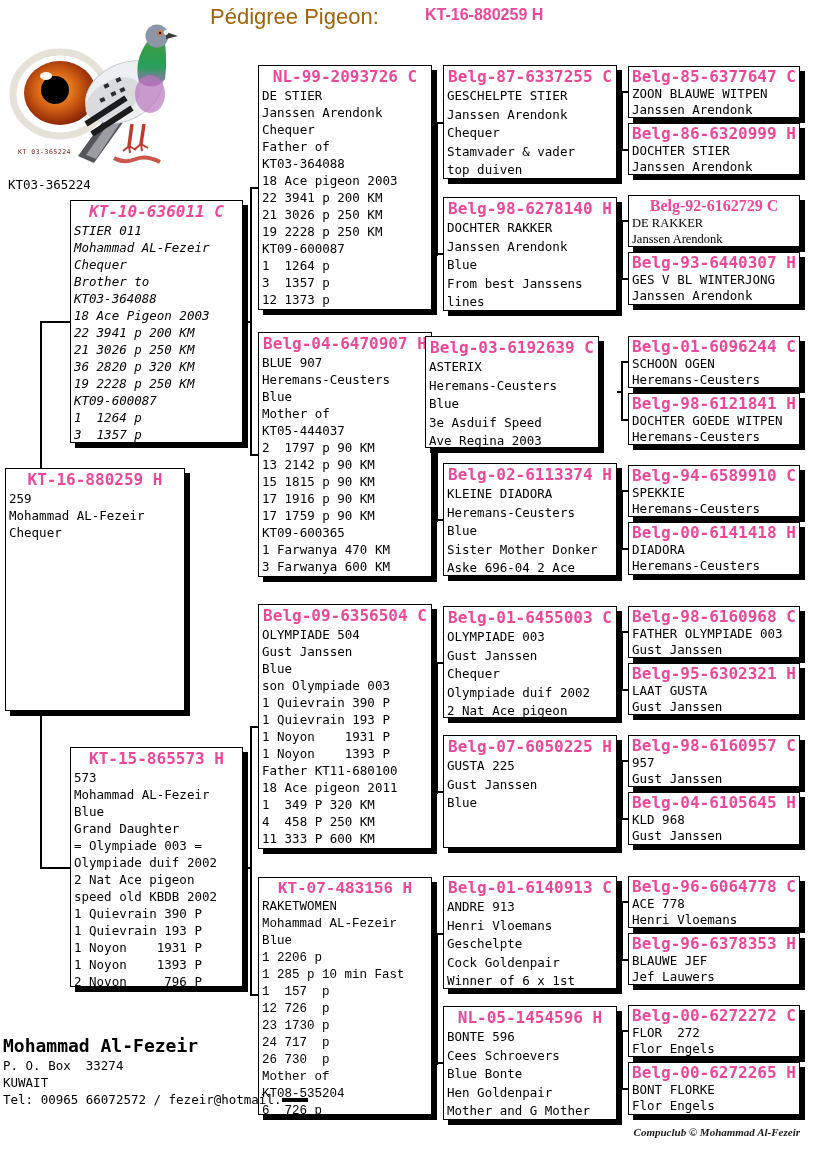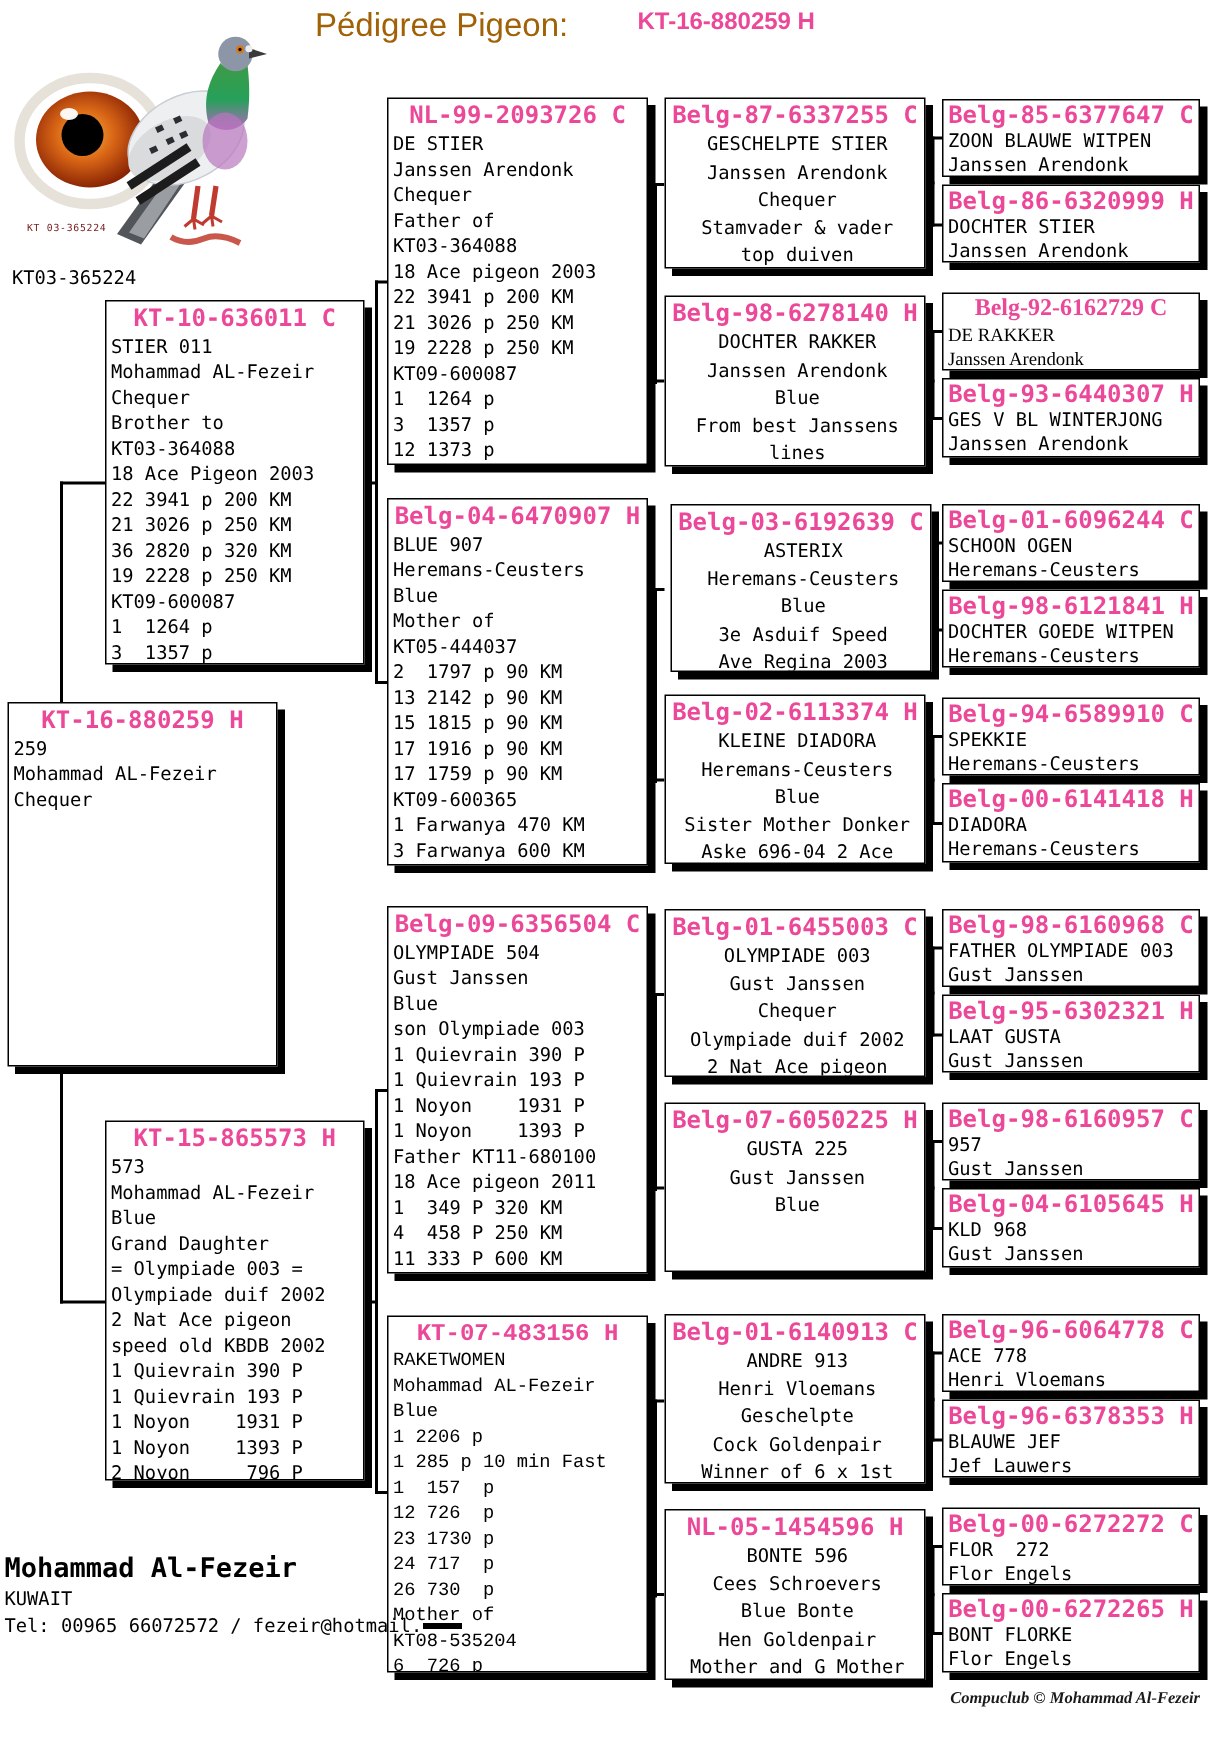--- a/index.html
+++ b/index.html
@@ -11,21 +11,21 @@
   .title.ring{left:425px;}
   .photo{position:absolute;left:8px;top:6px;width:178px;height:168px;}
   .watermark{position:absolute;left:18px;top:148px;font-size:6.5px;color:#7a2020;letter-spacing:.5px;}
   .caption{position:absolute;left:8px;top:177px;font-size:12.5px;}
   .seg{position:absolute;background:#000;}
   .pbox{position:absolute;background:#fff;border:1px solid #000;box-shadow:5px 5px 0 0 #000;
         overflow:hidden;box-sizing:border-box;}
   .ring{font-weight:bold;font-size:16px;line-height:20px;color:#ec4899;text-align:center;
         white-space:pre;padding-top:1px;}
   .bl{font-size:12.5px;line-height:17px;white-space:pre;padding-left:3px;}
-  .md .bl{line-height:18.5px;text-align:center;}
+  .md .bl{line-height:18.5px;}
   .sm .ring{line-height:18px;}
   .sm .bl{line-height:16px;font-size:12.5px;}
   .owner{position:absolute;left:3px;top:1034px;}
   .owner .name{font-size:18px;font-weight:bold;line-height:24px;white-space:pre;}
   .owner .al{font-size:12.5px;line-height:16.5px;white-space:pre;}
   .owner .tel{font-size:12.5px;line-height:17px;white-space:pre;}
   .bar{display:inline-block;width:26px;height:4px;background:#000;vertical-align:2px;margin-left:1px;}
   .credit{position:absolute;left:443px;top:1126px;width:357px;text-align:right;
           font-family:"Liberation Serif",serif;font-style:italic;font-weight:bold;
           font-size:11px;color:#1a1a1a;}
@@ -147,21 +147,21 @@
       <div class="seg" style="left: 621px; top: 1030px; width: 7px; height: 2px;"></div>
       <div class="seg" style="left: 621px; top: 1088px; width: 7px; height: 2px;"></div>
     </div>
   <div id="boxes">
       <div class="pbox lg" style="left: 5px; top: 468px; width: 180px; height: 243px;">
         <div class="ring">KT-16-880259 H</div>
         <div class="bl">259</div>
         <div class="bl">Mohammad AL-Fezeir</div>
         <div class="bl">Chequer</div>
       </div>
-      <div class="pbox lg" style="left: 70px; top: 200px; width: 173px; height: 243px;">
+      <div class="pbox lg" style="left: 70px; top: 200px; width: 173px; height: 243px; font-style: italic;">
         <div class="ring">KT-10-636011 C</div>
         <div class="bl">STIER 011</div>
         <div class="bl">Mohammad AL-Fezeir</div>
         <div class="bl">Chequer</div>
         <div class="bl">Brother to</div>
         <div class="bl">KT03-364088</div>
         <div class="bl">18 Ace Pigeon 2003</div>
         <div class="bl">22 3941 p 200 KM</div>
         <div class="bl">21 3026 p 250 KM</div>
         <div class="bl">36 2820 p 320 KM</div>
@@ -259,21 +259,21 @@
         <div class="bl">top duiven</div>
       </div>
       <div class="pbox md" style="left: 443px; top: 197px; width: 174px; height: 114px;">
         <div class="ring">Belg-98-6278140 H</div>
         <div class="bl">DOCHTER RAKKER</div>
         <div class="bl">Janssen Arendonk</div>
         <div class="bl">Blue</div>
         <div class="bl">From best Janssens</div>
         <div class="bl">lines</div>
       </div>
-      <div class="pbox md" style="left: 447px; top: 336px; width: 174px; height: 112px;">
+      <div class="pbox md" style="left: 425px; top: 336px; width: 174px; height: 112px;">
         <div class="ring">Belg-03-6192639 C</div>
         <div class="bl">ASTERIX</div>
         <div class="bl">Heremans-Ceusters</div>
         <div class="bl">Blue</div>
         <div class="bl">3e Asduif Speed</div>
         <div class="bl">Ave Regina 2003</div>
       </div>
       <div class="pbox md" style="left: 443px; top: 463px; width: 174px; height: 113px;">
         <div class="ring">Belg-02-6113374 H</div>
         <div class="bl">KLEINE DIADORA</div>
@@ -389,19 +389,20 @@
       </div>
       <div class="pbox sm" style="left: 628px; top: 1062px; width: 172px; height: 53px;">
         <div class="ring">Belg-00-6272265 H</div>
         <div class="bl">BONT FLORKE</div>
         <div class="bl">Flor Engels</div>
       </div>
     </div>
 
   <div class="owner">
     <div class="name">Mohammad Al-Fezeir</div>
+    <div class="al">P. O. Box  33274</div>
     <div class="al">KUWAIT</div>
     <div class="tel"><span>Tel: 00965 66072572 / fezeir@hotmail.</span><span class="bar"></span></div>
   </div>
 
   <div class="credit">Compuclub © Mohammad Al-Fezeir</div>
 
 </div>
 
 </body></html>

